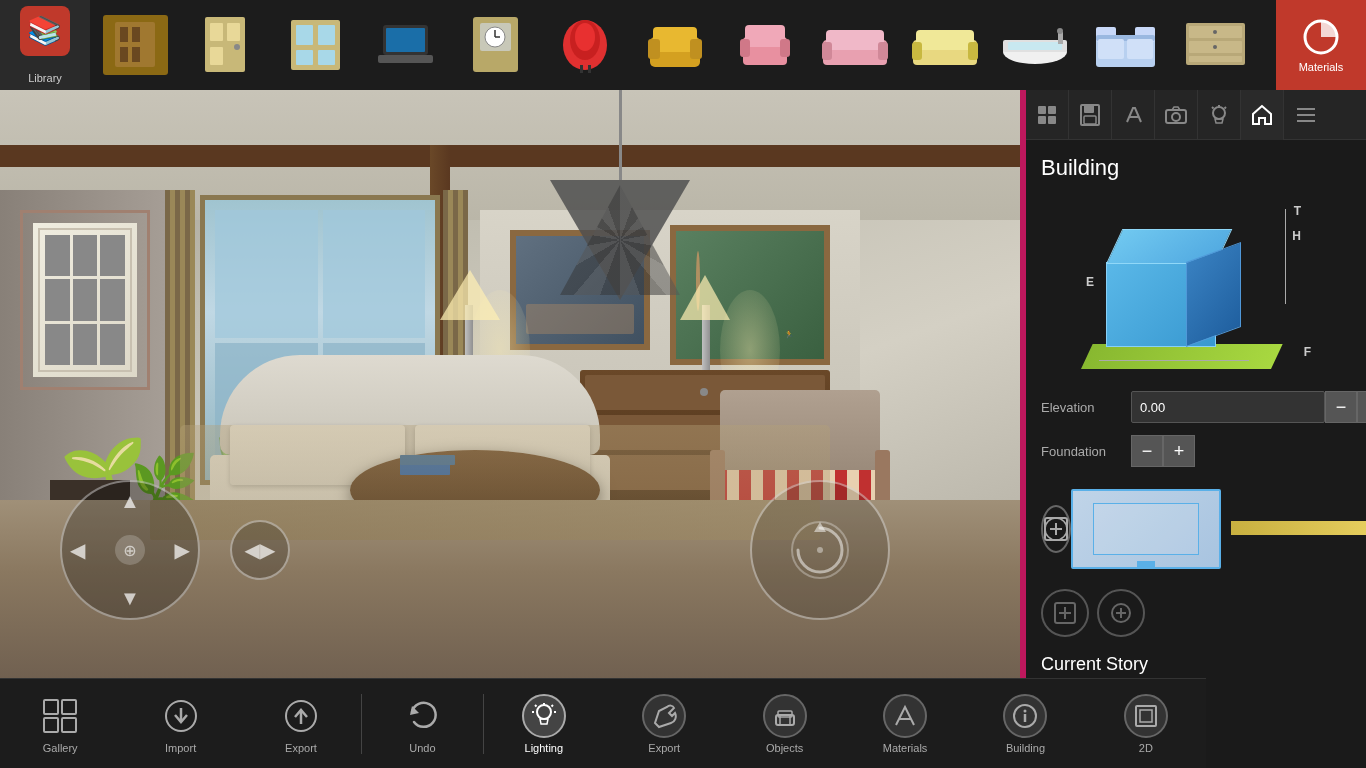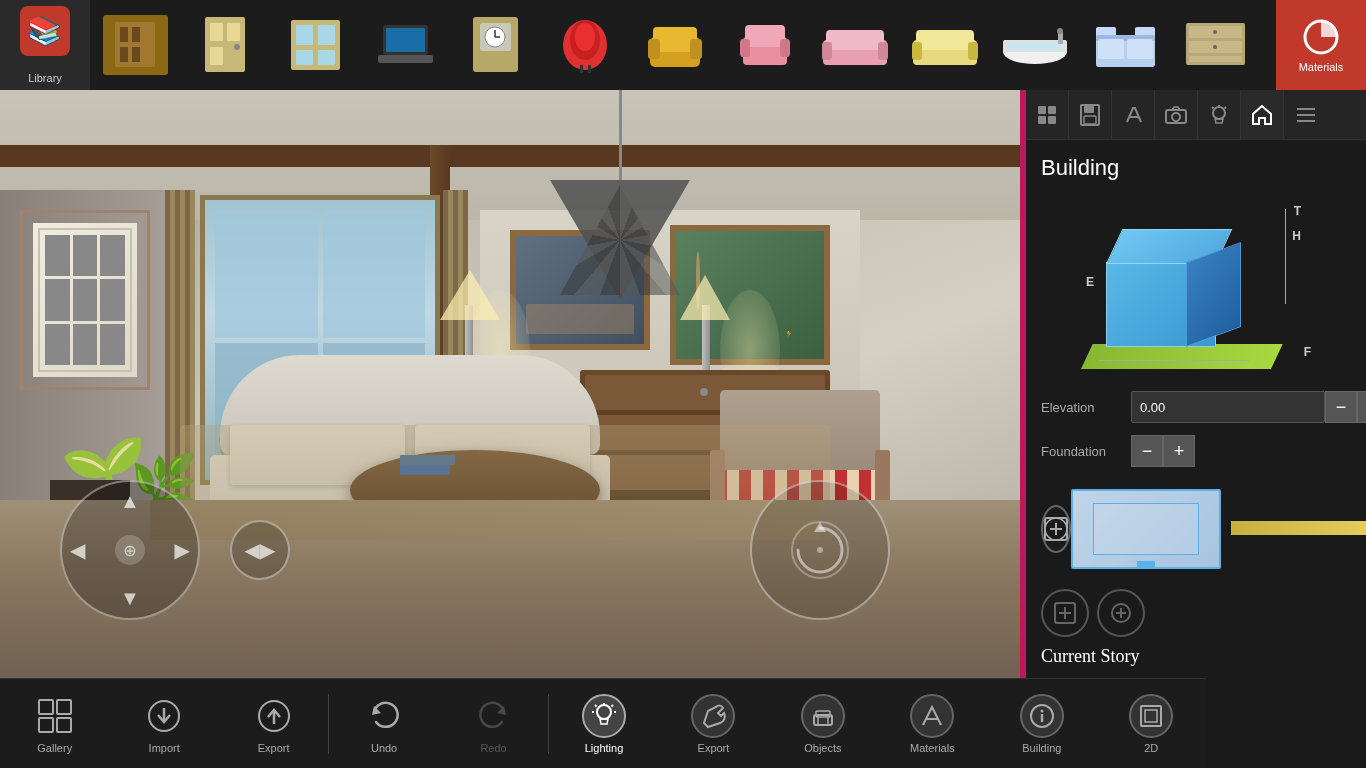--- a/index.html
+++ b/index.html
@@ -105,21 +105,21 @@
       background: transparent; border: 2px solid #666;
       display: flex; align-items: center; justify-content: center;
       cursor: pointer; color: #aaa; font-size: 20px;
     }
     .variant-btn {
       width: 48px; height: 48px; border-radius: 50%;
       background: transparent; border: 2px solid #555;
       display: flex; align-items: center; justify-content: center;
       cursor: pointer; color: #888; font-size: 16px;
     }
-    .current-story { margin-top: 9px; font-family: Liberation Serif, serif; }
+    .current-story { margin-top: 17px; }
     .section-title { font-size: 18px; font-weight: 300; color: #fff; margin-bottom: 12px; }
 
     
     #bottom-toolbar {
       position: absolute; bottom: 0; left: 0; width: 1206px; height: 90px;
       background: #1c1c1c; display: flex; align-items: center;
       border-top: 1px solid #333; z-index: 10;
     }
     .bottom-item {
       display: flex; flex-direction: column; align-items: center; justify-content: center;
@@ -645,29 +645,20 @@
   <div class="bottom-item">
     <div class="bottom-icon">
       <svg width="36" height="36" viewBox="0 0 36 36">
           <path d="M8 14 A12 12 0 1 1 10 24" fill="none" stroke="#aaa" stroke-width="2.5" stroke-linecap="round"></path>
           <polygon points="8,8 6,17 15,15" fill="#aaa"></polygon>
         </svg>
     </div>
     <span>Undo</span>
   </div>
 
-  <div class="bottom-item" style="opacity:0.4;">
-    <div class="bottom-icon">
-      <svg width="36" height="36" viewBox="0 0 36 36">
-          <path d="M28 14 A12 12 0 1 0 26 24" fill="none" stroke="#888" stroke-width="2.5" stroke-linecap="round"></path>
-          <polygon points="28,8 30,17 21,15" fill="#888"></polygon>
-        </svg>
-    </div>
-    <span>Redo</span>
-  </div>
 
   <div class="bottom-separator"></div>
 
   <div class="bottom-item active">
     <div class="lighting-circle active">
       <svg width="26" height="28" viewBox="0 0 26 28">
           <circle cx="13" cy="10" r="7" fill="none" stroke="white" stroke-width="2"></circle>
           <path d="M9 17 L17 17 L16 22 L10 22 Z" fill="none" stroke="white" stroke-width="1.5"></path>
           <line x1="13" y1="1" x2="13" y2="3" stroke="white" stroke-width="2"></line>
           <line x1="4" y1="3" x2="5.5" y2="4.5" stroke="white" stroke-width="2"></line>

